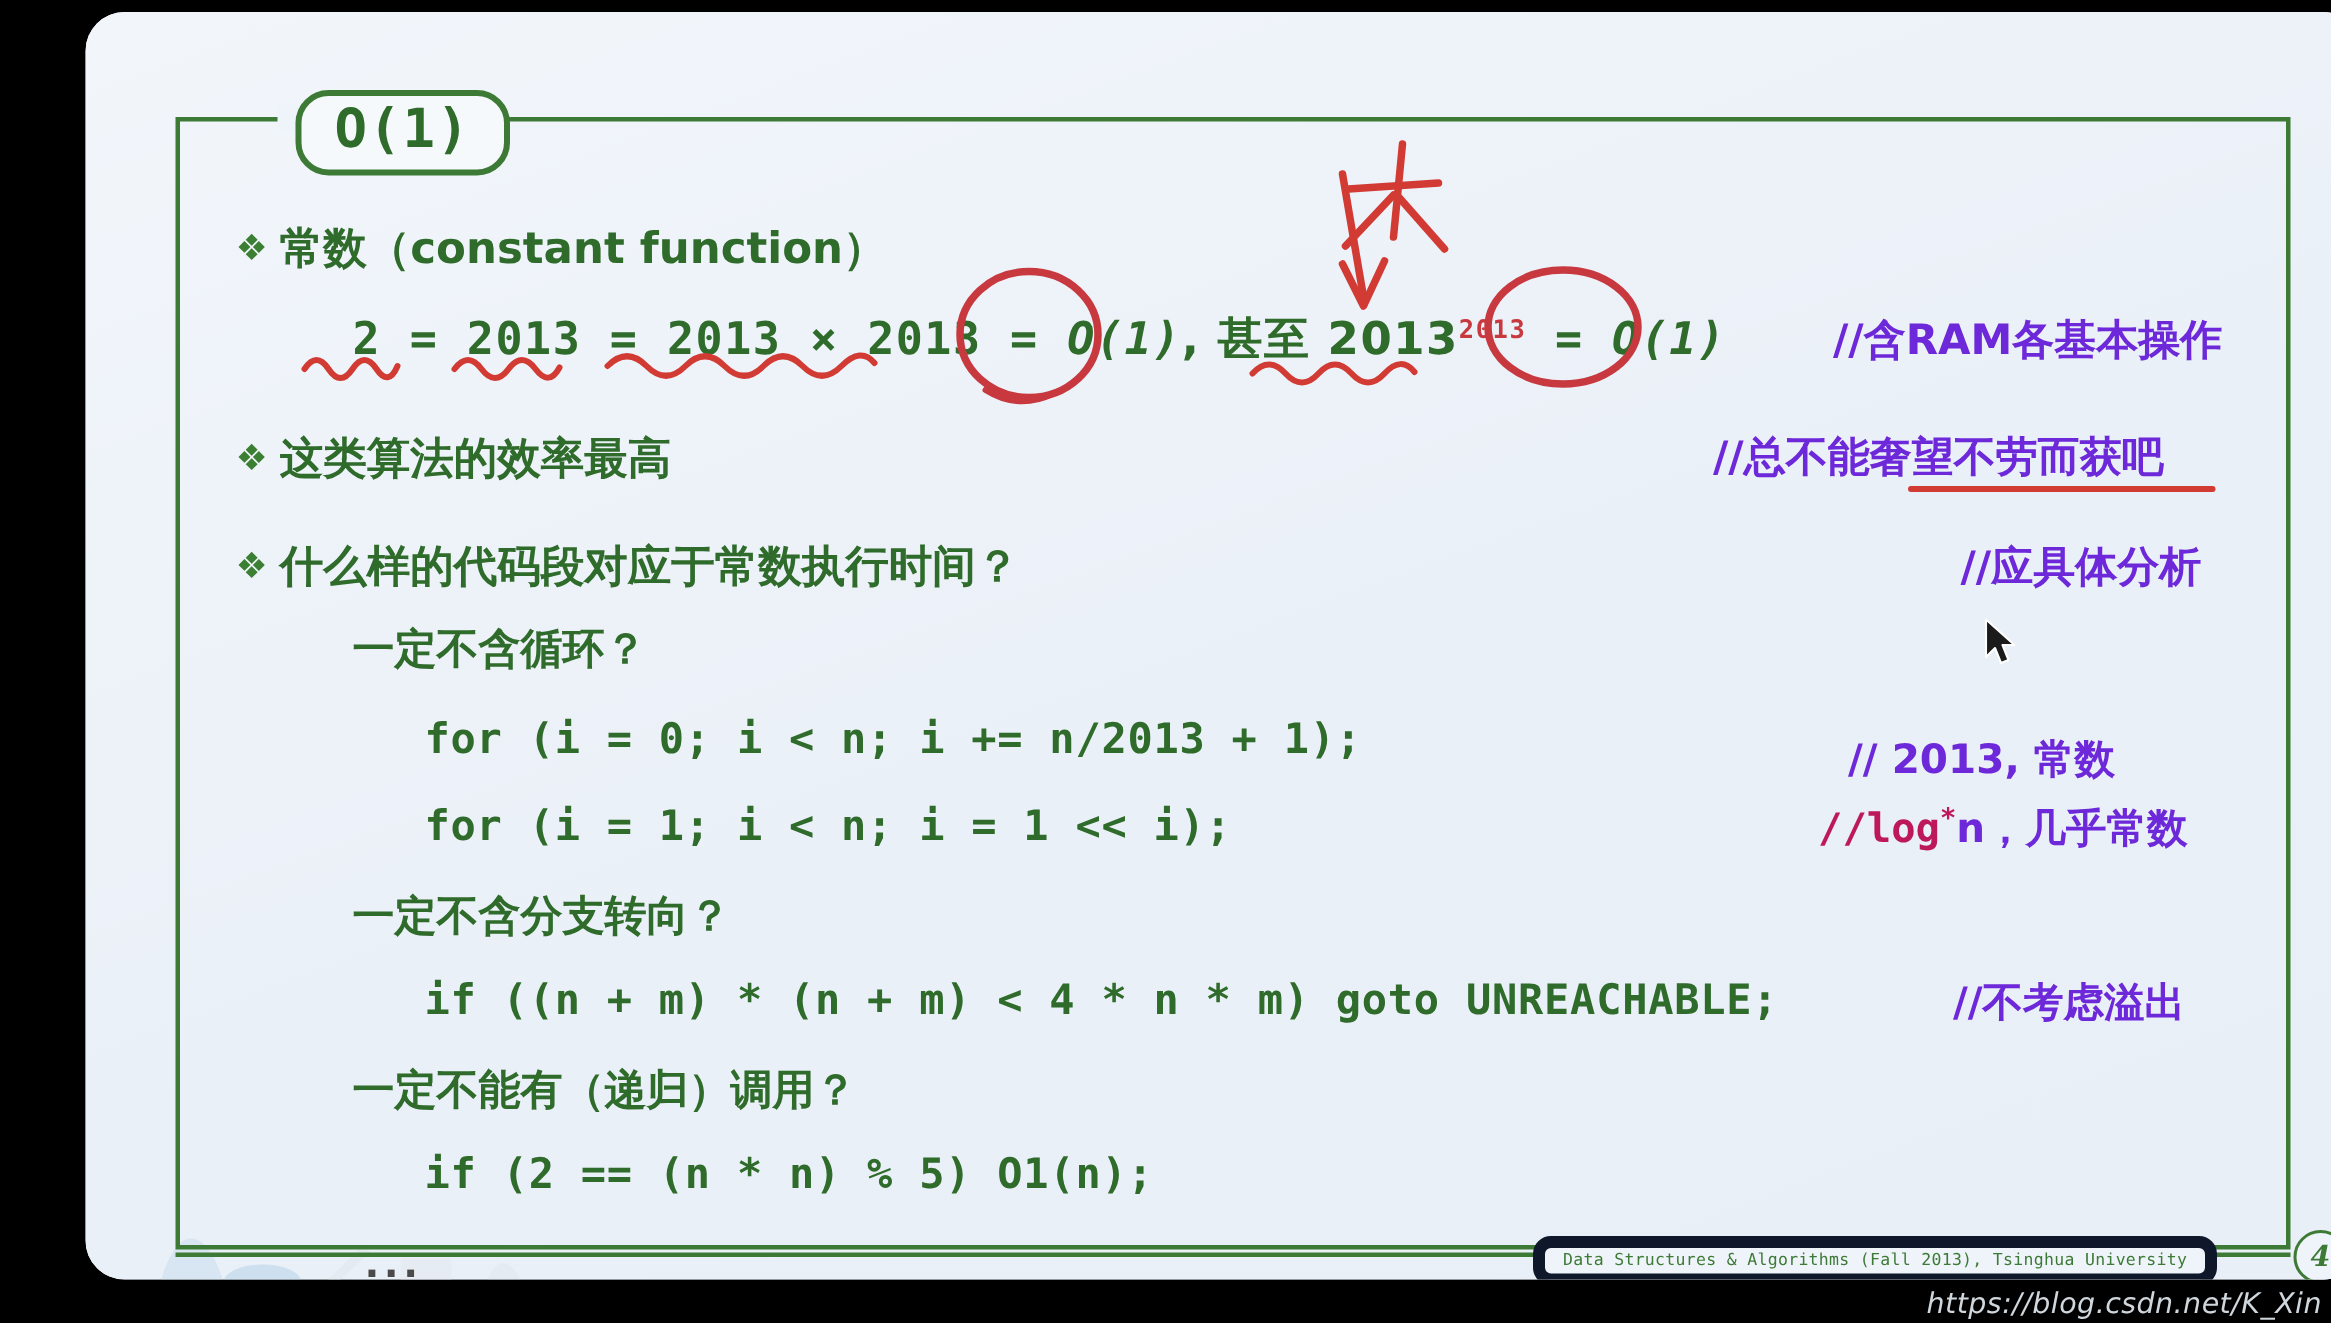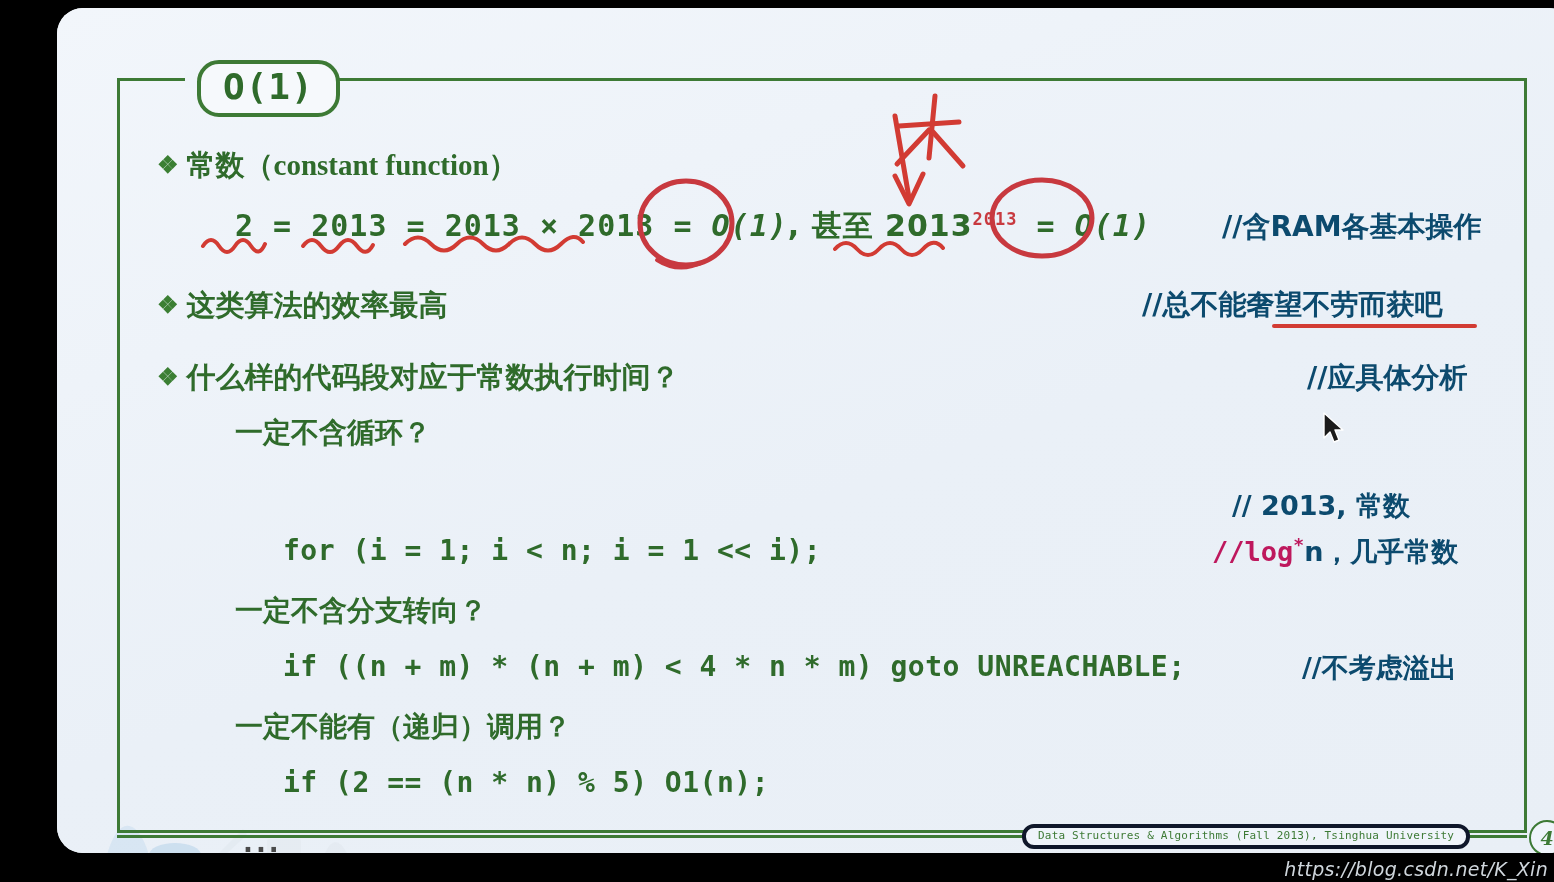--- a/index.html
+++ b/index.html
@@ -53,28 +53,28 @@
   }
   .cn{
     font-family:"DejaVu Sans","Liberation Sans",sans-serif;
     font-weight:bold;
   }
   .mono{
     font-family:"DejaVu Sans Mono","Liberation Mono",monospace;
     font-weight:bold;
   }
 
-  .l-heading{font-size:29px;font-family:Liberation Serif, serif;}
+  .l-heading{font-size:29px;}
   .l-sub{font-size:28px;}
   .l-eq{font-size:30px;letter-spacing:1px;}
   .l-code{font-size:28px;letter-spacing:.5px;}
 
   
   .blue{
-    color:#0c4a6e;font-weight:bold;
+    color:#6d28d9;font-weight:bold;
     font-family:"DejaVu Sans","Liberation Sans",sans-serif;
   }
   .blue-mono{
     color:#be185d;font-weight:bold;
     font-family:"DejaVu Sans Mono","Liberation Mono",monospace;
   }
   .c-27{font-size:27px;}
   .c-28{font-size:28px;}
 
   
@@ -89,21 +89,21 @@
   }
 
   
   .footer-line{
     position:absolute;left:60px;top:827px;width:1410px;height:3px;
     background:#3d7a35;
   }
   .footer-pill{
     position:absolute;left:965px;top:816px;
     padding:1px 12px 3px 12px;
-    border:4px solid #0f172a;border-radius:12px;background:#eff4fa;
+    border:8px solid #0f172a;border-radius:12px;background:#eff4fa;
     color:#3d7a35;
     font-family:"DejaVu Sans Mono","Liberation Mono",monospace;
     font-size:11px;letter-spacing:.2px;white-space:nowrap;
   }
   .page-badge{
     position:absolute;left:1472px;top:812px;width:32px;height:32px;
     border:2px solid #3d7a35;border-radius:50%;background:#eff4fa;
     color:#3d7a35;font-family:"DejaVu Serif","Liberation Serif",serif;
     font-style:italic;font-weight:bold;font-size:19px;
     display:flex;align-items:center;justify-content:center;
@@ -179,20 +179,23 @@
       </div>
 
       <div class="line green cn l-sub" style="left:118px; top:336px;">
         <span>一定不含循环？</span>
       </div>
 
       <div class="line blue c-28" style="left:1190px; top:281px;">
         <span>//应具体分析</span>
       </div>
 
+      <div class="line green mono l-code" style="left:166px; top:398px;">
+        <span>for (i = 0; i &lt; n; i += n/2013 + 1);</span>
+      </div>
       <div class="line blue c-27" style="left:1115px; top:410px;">
         <span>// 2013, 常数</span>
       </div>
 
       <div class="line green mono l-code" style="left:166px; top:456px;">
         <span>for (i = 1; i &lt; n; i = 1 &lt;&lt; i);</span>
       </div>
       <div class="line c-27" style="left:1095px; top:456px;">
         <span class="blue-mono">//log</span><span class="blue-mono" style="font-size:18px;vertical-align:super;">*</span><span class="blue">n，几乎常数</span>
       </div>

